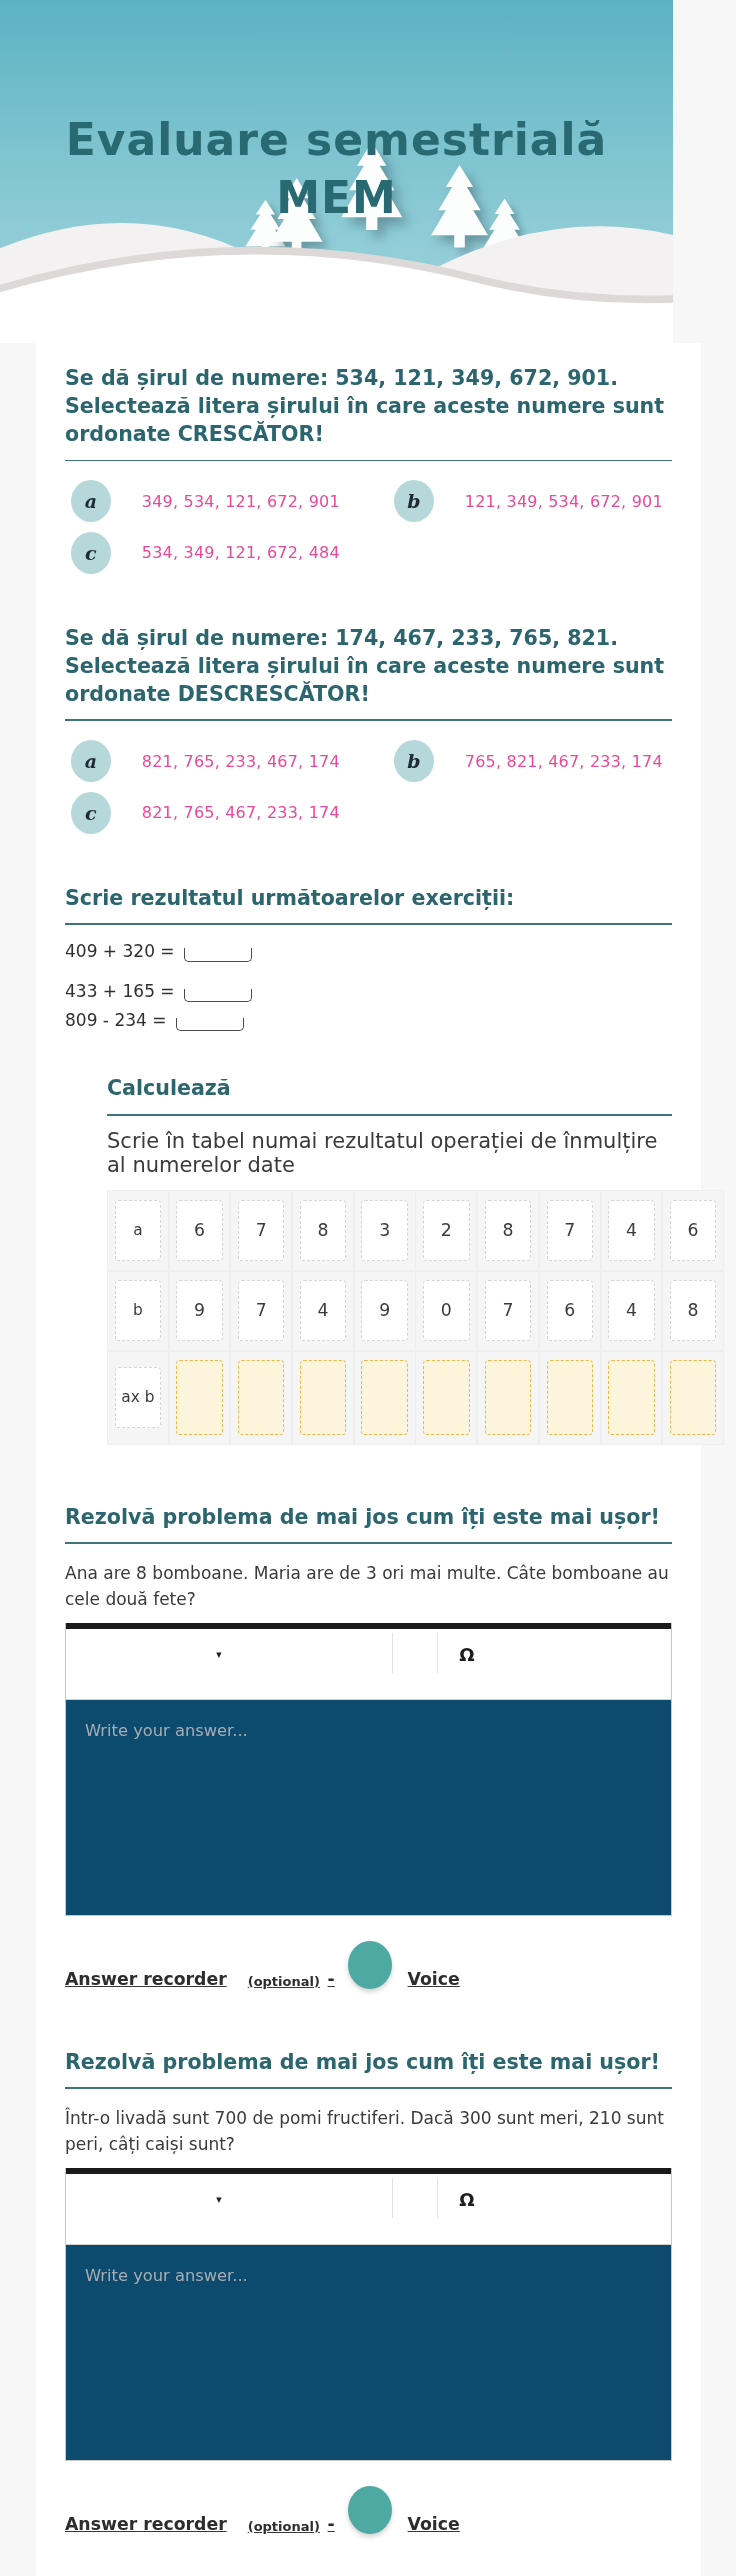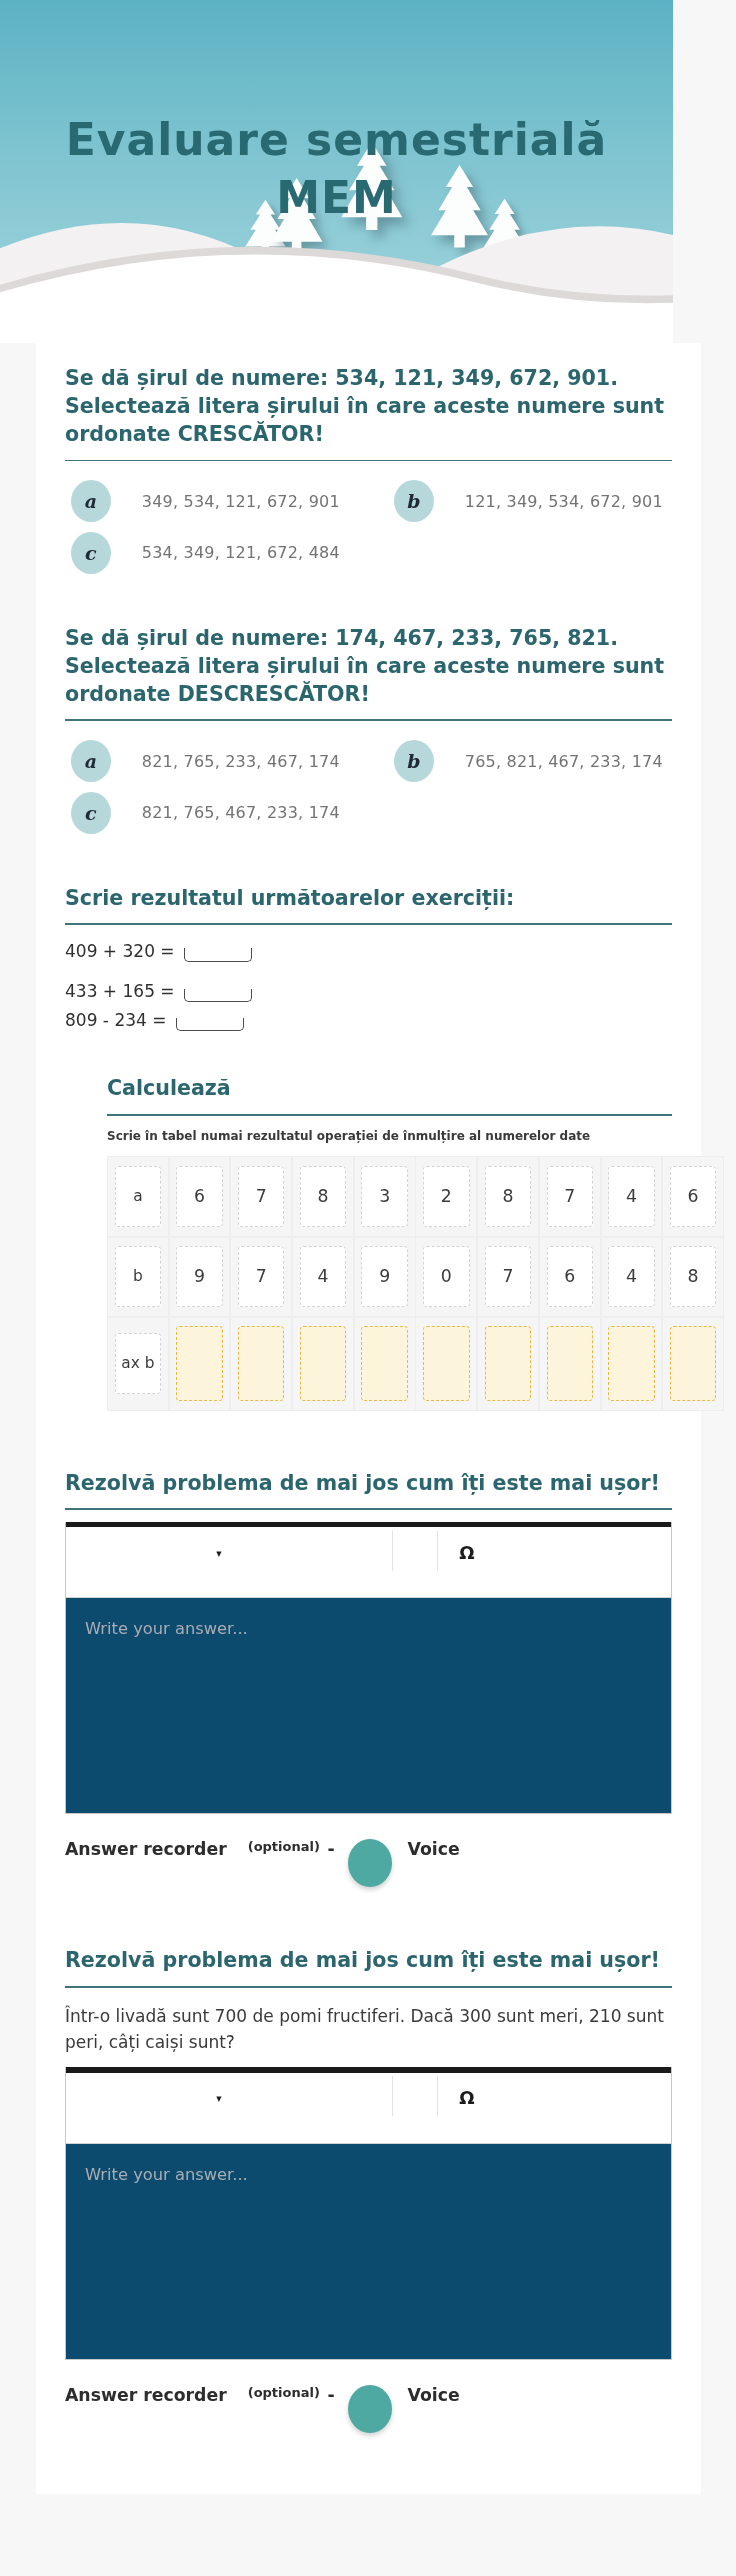--- a/index.html
+++ b/index.html
@@ -49,34 +49,34 @@
   .opt {
     display: flex; align-items: center; cursor: pointer;
   }
   .opt-circle {
     width: 40px; height: 42px; border-radius: 50%;
     background: #b7d8da; flex: 0 0 auto;
     display: flex; align-items: center; justify-content: center;
     font-family: "DejaVu Serif", serif; font-style: italic; font-weight: bold;
     font-size: 19px; color: #1f2a36; margin-left: 5.8px;
   }
-  .opt-text { margin-left: 31px; font-size: 16px; color: #737373; letter-spacing: 0.2px; }
+  .opt-text { margin-left: 31px; font-size: 16px; color: #ec4899; letter-spacing: 0.2px; }
   
   .section-ex { margin-bottom: 35px; }
   .ex-list { margin-top: 15.4px; }
   .ex-row { display: flex; align-items: flex-start; height: 29px; font-size: 17px; color: #303030; }
   .ex-row.pair-gap { margin-top: 11.5px; }
   .ex-blank {
     display: inline-block; width: 68px; height: 13.4px; margin-left: 9.6px; margin-top: 7.7px;
     border-bottom: 1.9px solid #4c4c4c; border-left: 1.9px solid #4c4c4c; border-right: 1.9px solid #4c4c4c;
     border-radius: 0 0 4.8px 4.8px;
   }
   
   .section-table { margin-bottom: 58px; padding-left: 42px; }
-  .table-subtitle { margin-top: 13.4px; font-size: 12px; color: #3a3a3a; font-weight: bold; }
+  .table-subtitle { margin-top: 13.4px; font-size: 21px; color: #3a3a3a; }
   .mtable {
     margin-top: 13.4px; width: 617px;
     display: grid; grid-template-columns: repeat(10, 1fr);
     background: #eeeeef; gap: 1.9px; border: 1.9px solid #eeeeef;
   }
   .mcell { background: #f5f5f6; padding: 8.6px 6.7px; display: flex; align-items: center; justify-content: center; }
   .mbox {
     width: 100%; height: 61px; background: #ffffff;
     border: 1.9px dashed #d4d4d6; border-radius: 3.8px;
     display: flex; align-items: center; justify-content: center;
@@ -100,21 +100,21 @@
   .tb-sep.s1 { left: 326px; }
   .tb-sep.s2 { left: 371px; }
   .tb-omega {
     position: absolute; left: 382px; top: 7.7px; width: 38px; height: 35px;
     display: flex; align-items: center; justify-content: center; cursor: pointer;
     font-size: 18px; font-weight: bold; color: #1c1c1c;
   }
   .answer-area { height: 215px; background: #0c4a6e; padding: 21px 19px; cursor: text; }
   .placeholder { color: #a9adb3; font-size: 16.3px; }
   
-  .recorder { margin-top: 25px; display: flex; align-items: flex-start; }
+  .recorder { margin-top: 25px; display: flex; align-items: flex-end; text-decoration: underline; }
   .rec-label { font-weight: bold; font-size: 17.3px; color: #2d2d2d; }
   .rec-optional { font-weight: bold; font-size: 13px; color: #2d2d2d; margin-left: 21px; }
   .rec-dash { font-weight: bold; font-size: 17.3px; color: #2d2d2d; margin-left: 7.7px; }
   .rec-voice-btn {
     width: 44px; height: 48px; border-radius: 50%;
     background: #4da9a2; border: 0; margin-left: 13.4px; cursor: pointer;
     box-shadow: 0 2.9px 4.8px rgba(0,0,0,.18);
   }
   .rec-voice-label { font-weight: bold; font-size: 17.3px; color: #2d2d2d; margin-left: 15.4px; }
 </style>
@@ -306,20 +306,24 @@
         </div>
       <div class="mcell ans">
           <div class="mbox"></div>
         </div>
     </div>
   </div>
 
   <div class="section-prob">
     <div class="q-heading">Rezolvă problema de mai jos cum îți este mai ușor!</div>
     <hr class="divider">
+    <div class="prob-text">
+      <span class="hline">Ana are 8 bomboane. Maria are de 3 ori mai multe.</span>
+      <span class="hline">Câte bomboane au cele două fete?</span>
+    </div>
     <div class="editor">
       <div class="editor-topbar"></div>
       <div class="toolbar">
         <span class="tb-dropdown">
           <span>▾</span>
         </span>
         <span class="tb-sep s1"></span>
         <span class="tb-sep s2"></span>
         <span class="tb-omega">
           <span>Ω</span>

